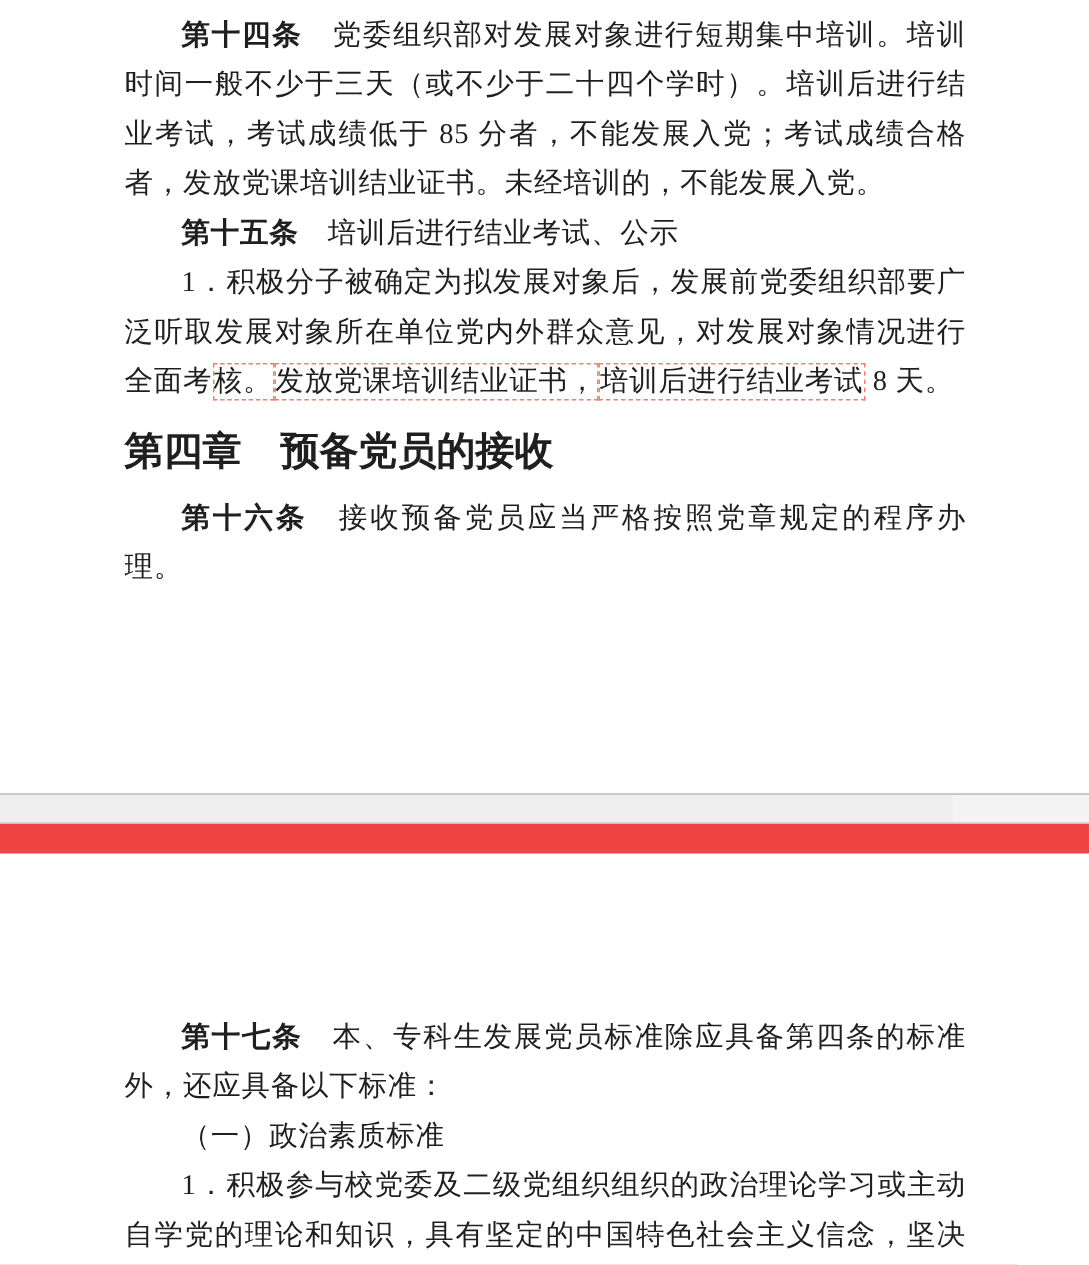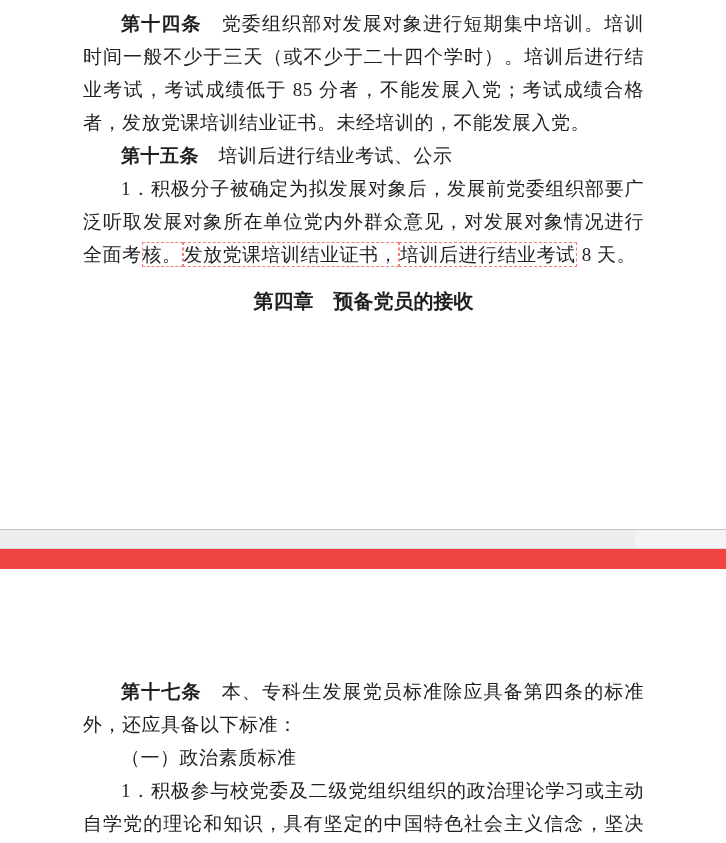--- a/index.html
+++ b/index.html
@@ -49,43 +49,44 @@
   p.body {
     margin: 0;
     font-size: 19px;
     line-height: 33px;
     text-align: justify;
     text-indent: 2em;
     letter-spacing: 0.5px;
   }
   p.chapter-heading {
     margin: 12px 0 10px 0;
-    font-size: 20px;
+    font-size: 26px;
     line-height: 36px;
     font-weight: bold;
-    text-align: center;
+    text-align: left;
     text-indent: 0;
   }
   span.bold {
     font-weight: bold;
   }
   span.marked {
     border: 1px dashed var(--mark-color, #ee8173);
     padding: 1px 0;
   }
 </style>
 </head>
 <body>
 
 <div class="viewer">
   <div class="page page-1">
       <p class="body"><span class="bold">第十四条</span><span>　党委组织部对发展对象进行短期集中培训。培训时间一般不少于三天（或不少于二十四个学时）。培训后进行结业考试，考试成绩低于 85 分者，不能发展入党；考试成绩合格者，发放党课培训结业证书。未经培训的，不能发展入党。</span></p>
       <p class="body"><span class="bold">第十五条</span><span>　培训后进行结业考试、公示</span></p>
       <p class="body"><span>1．积极分子被确定为拟发展对象后，发展前党委组织部要广泛听取发展对象所在单位党内外群众意见，对发展对象情况进行全面考</span><span class="marked">核。</span><span class="marked">发放党课培训结业证书，</span><span class="marked">培训后进行结业考试</span><span> 8 天。</span></p>
       <p class="chapter-heading"><span class="bold">第四章　预备党员的接收</span></p>
+      <p class="body"><span class="bold">第十六条</span><span>　接收预备党员应当严格按照党章规定的程序办理。</span></p>
     </div>
   <div class="page-gap">
     <div class="gap-light-patch"></div>
   </div>
   <div class="page page-2">
       <p class="body"><span class="bold">第十七条</span><span>　本、专科生发展党员标准除应具备第四条的标准外，还应具备以下标准：</span></p>
       <p class="body"><span>（一）政治素质标准</span></p>
       <p class="body"><span>1．积极参与校党委及二级党组织组织的政治理论学习或主动自学党的理论和知识，具有坚定的中国特色社会主义信念，坚决拥护党的路线方针政策。</span></p>
     </div>
 </div>

